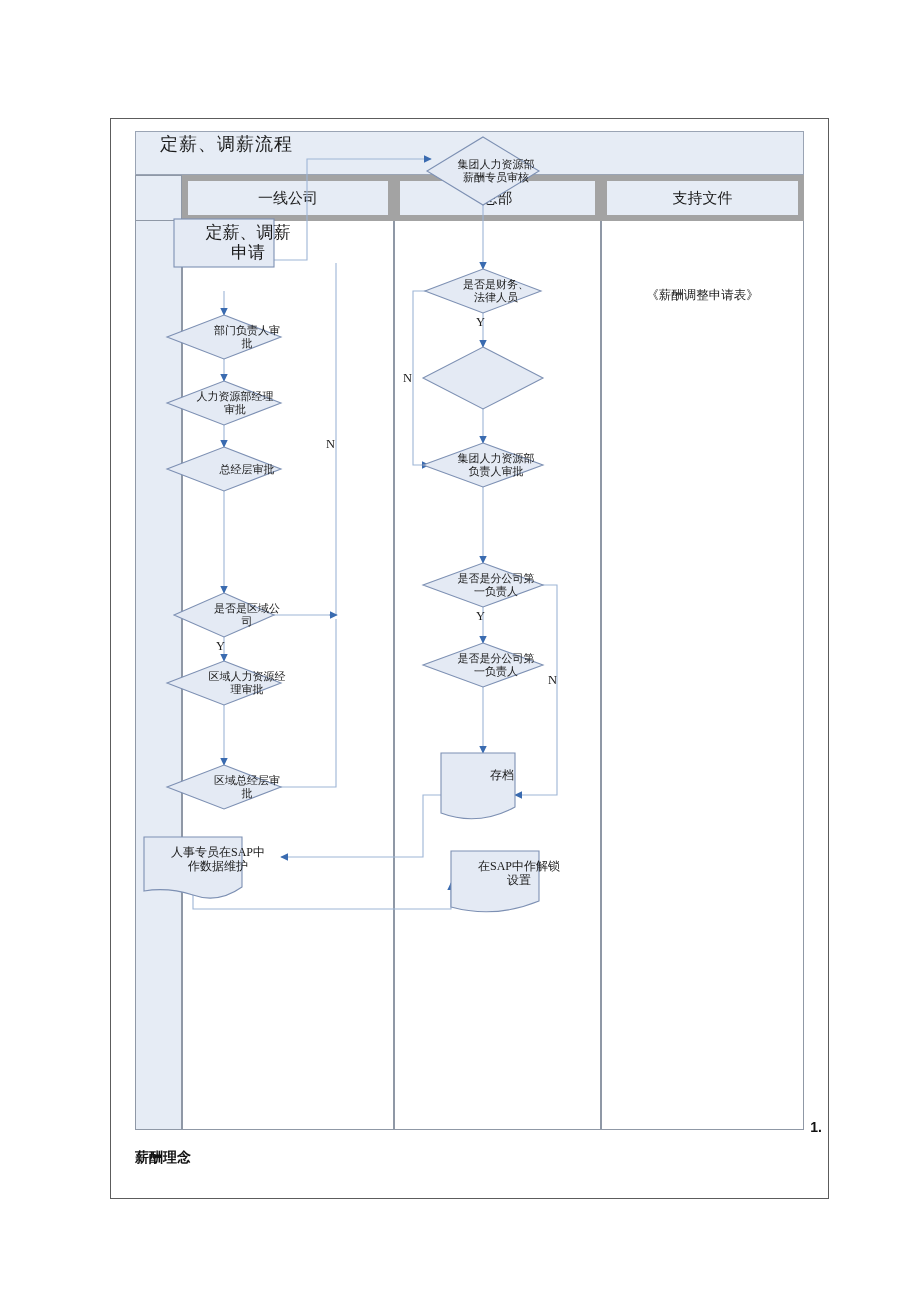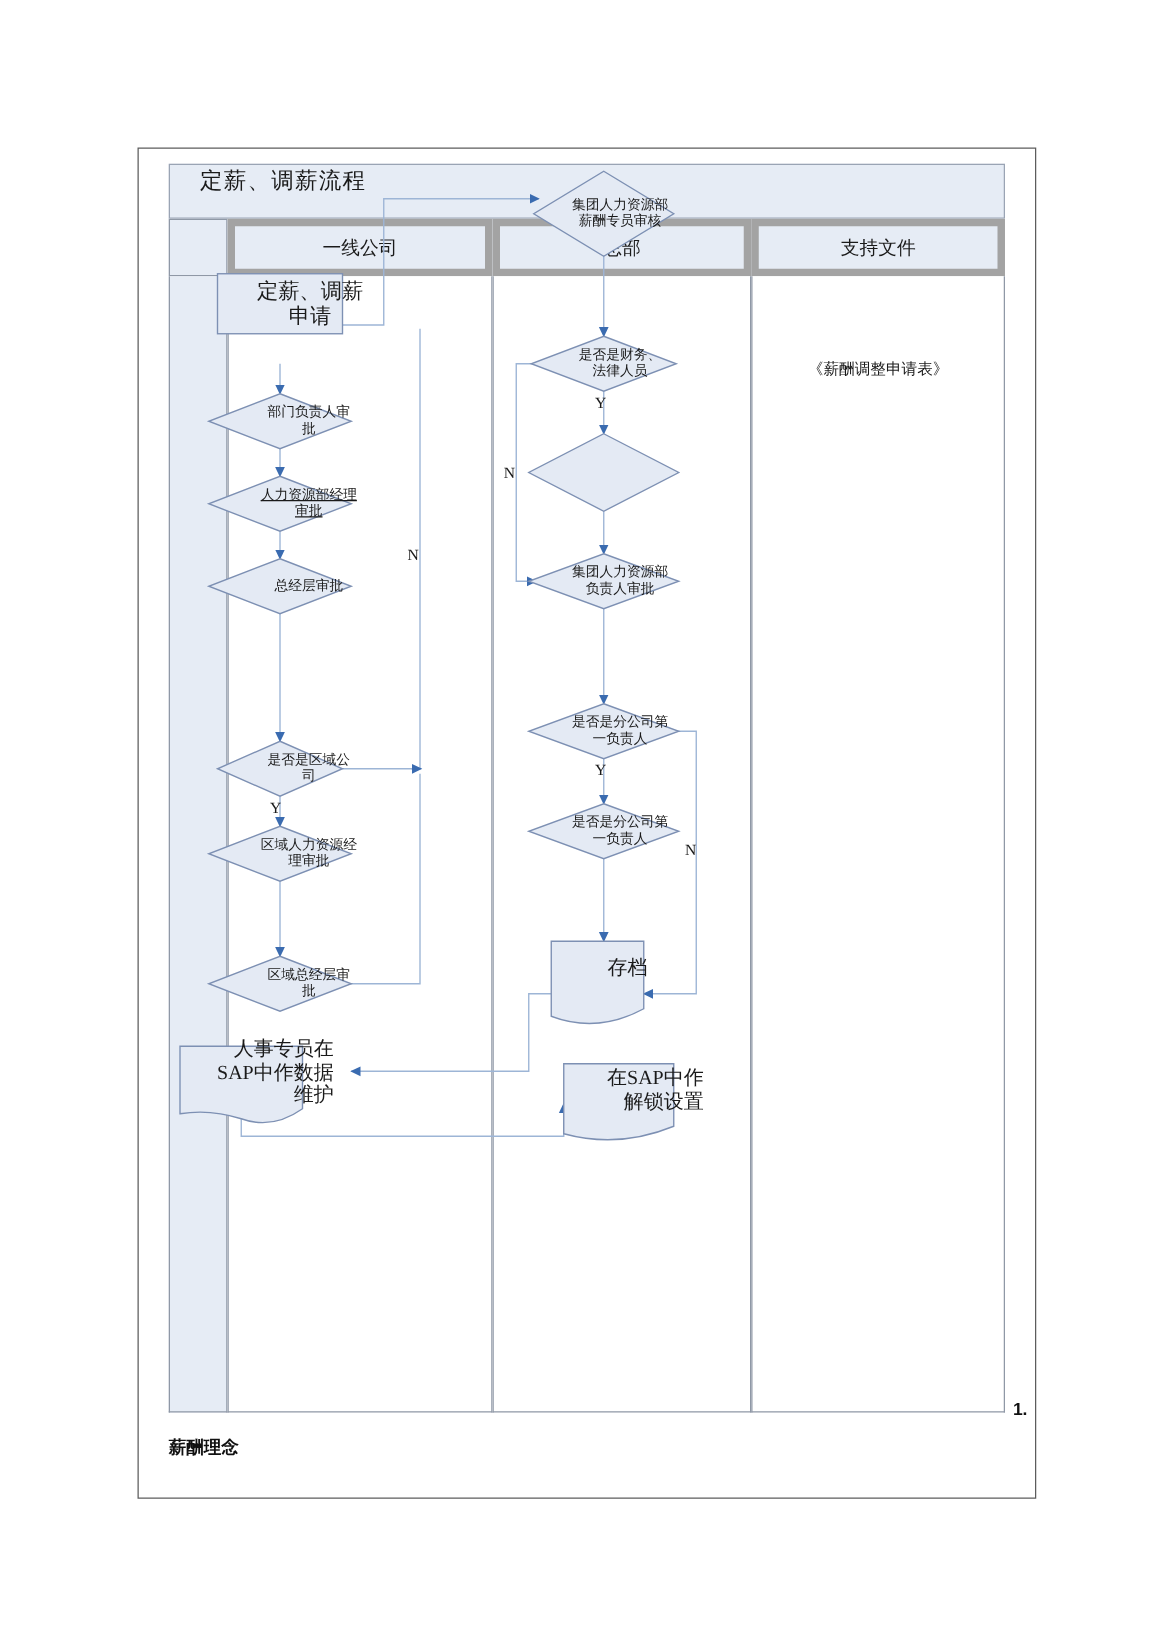--- a/index.html
+++ b/index.html
@@ -39,21 +39,21 @@
   
   #flow{position:absolute;left:0;top:0;width:719px;height:1081px;
         pointer-events:none;}
 
   
   .node-label{position:absolute;display:flex;align-items:center;
               justify-content:center;text-align:center;line-height:1.18;
               color:#1a1a1a;pointer-events:none;}
   .nl-proc{font-size:17px;}
   .nl-dec{font-size:11px;}
-  .nl-doc{font-size:16px;text-align:right;}
+  .nl-doc{font-size:12px;}
   .branch-lbl{position:absolute;font-size:12.5px;color:#1a1a1a;
               font-family:"Liberation Serif",serif;}
 
   
   #support-note{position:absolute;font-size:12.5px;color:#1a1a1a;
                 text-align:center;width:203px;}
 
   
   #page-num{position:absolute;right:6px;top:1000px;font-size:14px;
             font-weight:bold;color:#111;font-family:"Liberation Sans",sans-serif;}
@@ -147,21 +147,21 @@
       <polygon points="372,324 432,346 372,368 312,346"></polygon>
       <polygon points="372,444 432,466 372,488 312,466"></polygon>
       <polygon points="372,524 432,546 372,568 312,546"></polygon>
       <path d="M330,634 L404,634 L404,688 Q367,708 330,694 Z"></path>
       <path d="M340,732 L428,732 L428,782 Q384,800 340,788 Z"></path>
     </g>
   </svg>
 
   <div class="node-label nl-proc" style="left:87px;top:100px;width:100px;height:48px;">定薪、调薪申请</div>
   <div class="node-label nl-dec" style="left:98px;top:196px;width:76px;height:44px;">部门负责人审批</div>
-  <div class="node-label nl-dec" style="left:96px;top:262px;width:80px;height:44px;text-decoration:underline;">人力资源部经理审批</div>
+  <div class="node-label nl-dec" style="left:84px;top:262px;width:80px;height:44px;">人力资源部经理审批</div>
   <div class="node-label nl-dec" style="left:94px;top:328px;width:84px;height:44px;">总经层审批</div>
   <div class="node-label nl-dec" style="left:99px;top:474px;width:74px;height:44px;">是否是区域公司</div>
   <div class="node-label nl-dec" style="left:96px;top:542px;width:80px;height:44px;">区域人力资源经理审批</div>
   <div class="node-label nl-dec" style="left:98px;top:646px;width:76px;height:44px;">区域总经层审批</div>
   <div class="node-label nl-doc" style="left:58px;top:716px;width:98px;height:48px;">人事专员在SAP中作数据维护</div>
 
   <div class="node-label nl-dec" style="left:342px;top:18px;width:86px;height:68px;">集团人力资源部薪酬专员审核</div>
   <div class="node-label nl-dec" style="left:348px;top:150px;width:74px;height:44px;">是否是财务、法律人员</div>
   <div class="node-label nl-dec" style="left:342px;top:324px;width:86px;height:44px;">集团人力资源部负责人审批</div>
   <div class="node-label nl-dec" style="left:344px;top:444px;width:82px;height:44px;">是否是分公司第一负责人</div>

